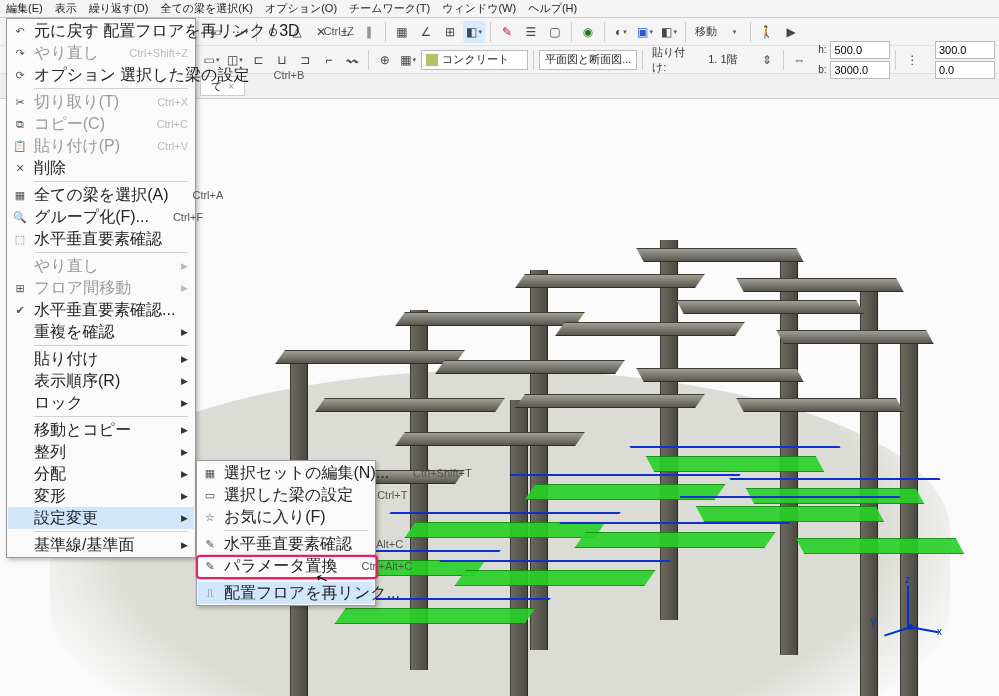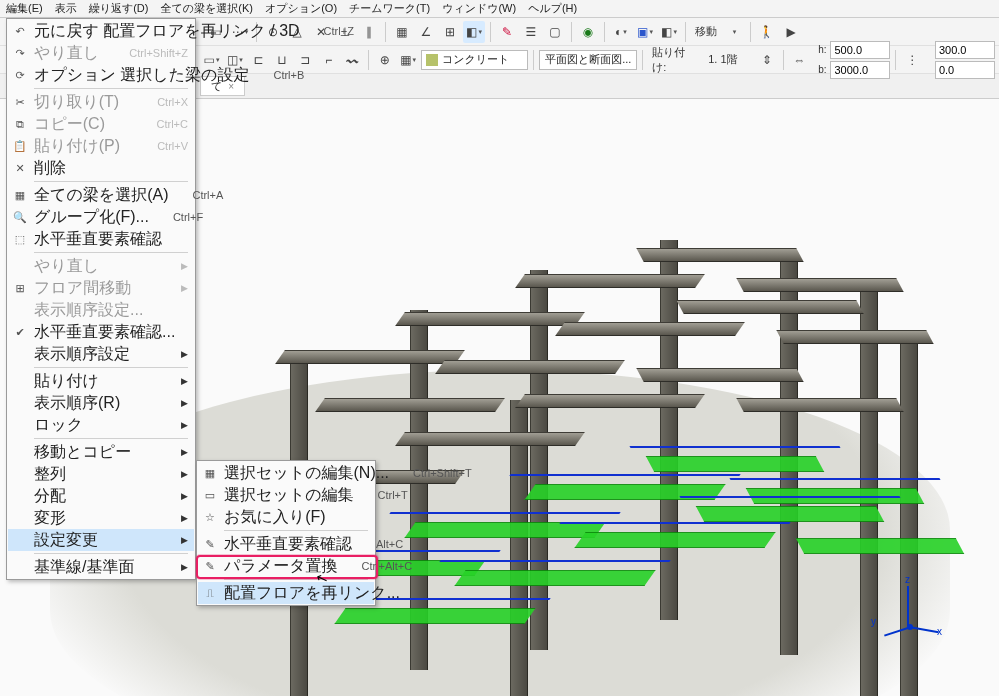--- a/index.html
+++ b/index.html
@@ -294,31 +294,27 @@
     <div class="menu-row disabled">
       <span class="ico"></span>
       <span class="lbl">やり直し</span>
       <span class="arrow">▶</span>
     </div>
     <div class="menu-row disabled">
       <span class="ico">⊞</span>
       <span class="lbl">フロア間移動</span>
       <span class="arrow">▶</span>
     </div>
-    <div class="menu-row disabled">
-      <span class="ico"></span>
-      <span class="lbl">表示順序設定...</span>
-    </div>
     <div class="menu-row">
       <span class="ico">✔</span>
       <span class="lbl">水平垂直要素確認...</span>
     </div>
     <div class="menu-row">
       <span class="ico"></span>
-      <span class="lbl">表示順序設定</span>
+      <span class="lbl">重複を確認</span>
       <span class="arrow">▶</span>
     </div>
     <div class="menu-sep"></div>
     <div class="menu-row">
       <span class="ico"></span>
       <span class="lbl">貼り付け</span>
       <span class="arrow">▶</span>
     </div>
     <div class="menu-row">
       <span class="ico"></span>
@@ -365,21 +361,21 @@
   </div>
 
 <div id="menu-sub" class="menu">
     <div class="menu-row">
       <span class="ico">▦</span>
       <span class="lbl">選択セットの編集(N)...</span>
       <span class="shortcut">Ctrl+Shift+T</span>
     </div>
     <div class="menu-row">
       <span class="ico">▭</span>
-      <span class="lbl">選択セットの編集</span>
+      <span class="lbl">選択した梁の設定</span>
       <span class="shortcut">Ctrl+T</span>
     </div>
     <div class="menu-row">
       <span class="ico">☆</span>
       <span class="lbl">お気に入り(F)</span>
     </div>
     <div class="menu-sep"></div>
     <div class="menu-row">
       <span class="ico">✎</span>
       <span class="lbl">水平垂直要素確認</span>

